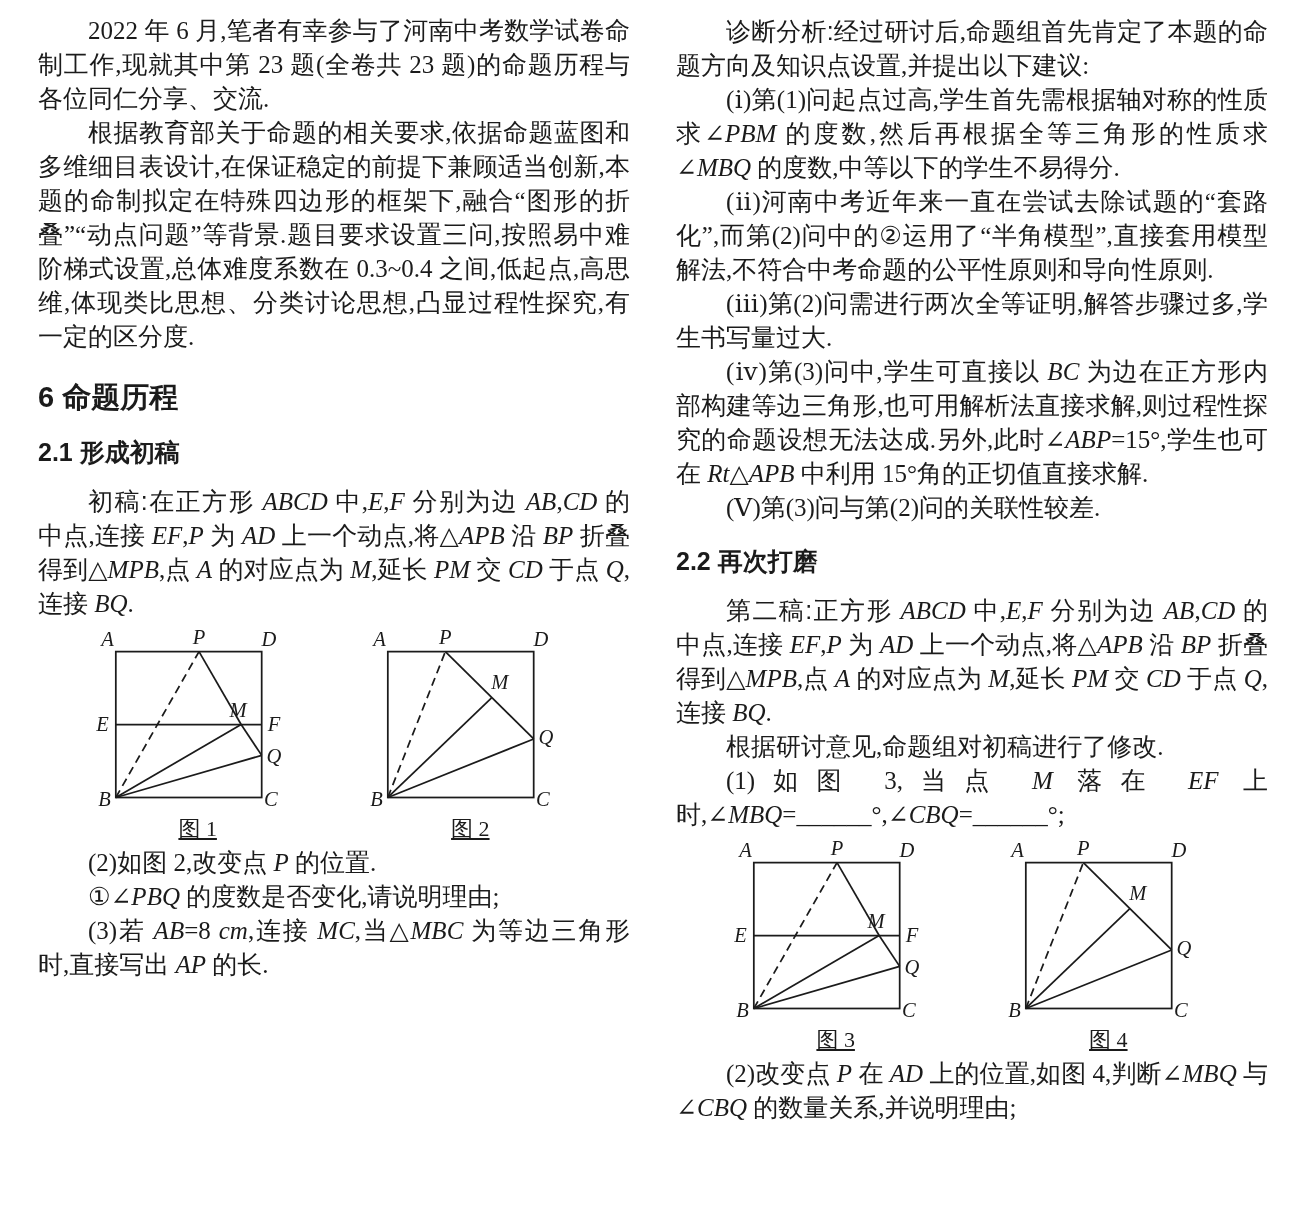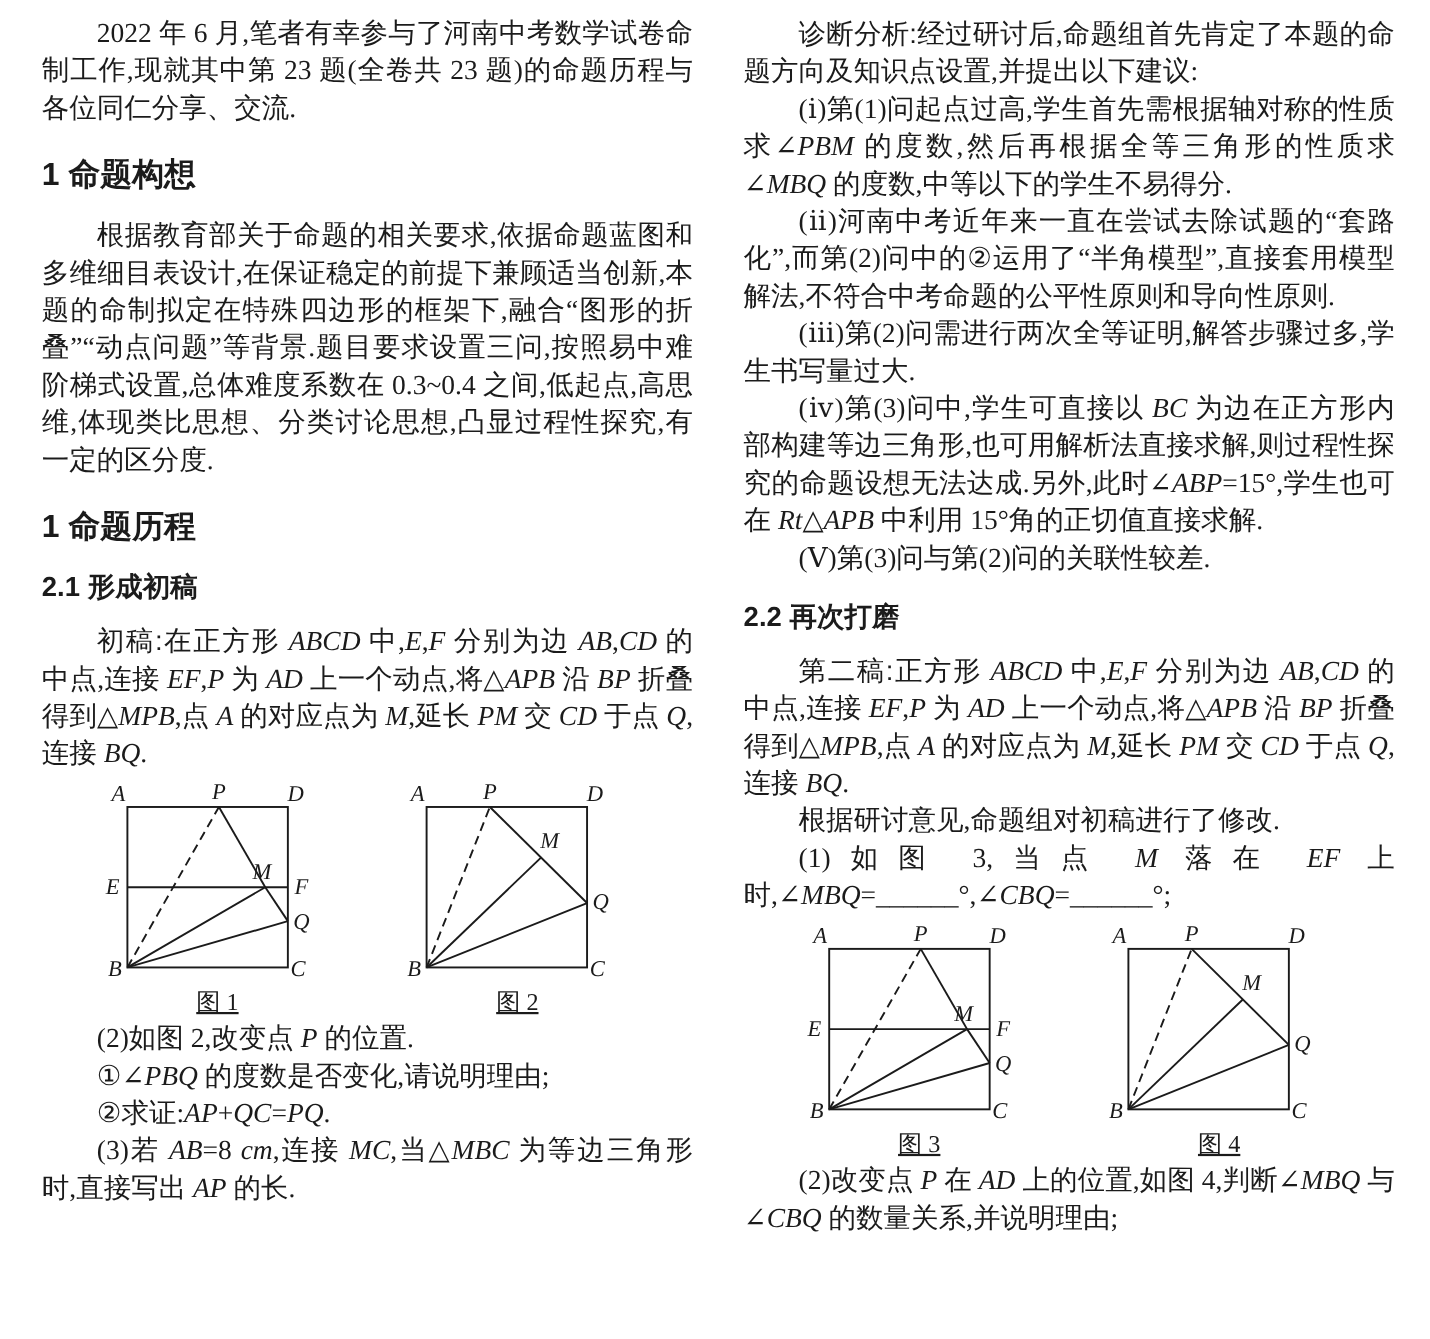--- a/index.html
+++ b/index.html
@@ -82,25 +82,24 @@
 </style>
 </head>
 <body>
 
 <div class="page">
 
   <div class="col">
 
     <p class="body indent"><span>2022 年 6 月,笔者有幸参与了河南中考数学试卷命制工作,现就其中第 23 题(全卷共 23 题)的命题历程与各位同仁分享、交流.</span></p>
 
-    <div class="sec-h1">1 命题构想</div>
 
     <p class="body indent"><span>根据教育部关于命题的相关要求,依据命题蓝图和多维细目表设计,在保证稳定的前提下兼顾适当创新,本题的命制拟定在特殊四边形的框架下,融合“图形的折叠”“动点问题”等背景.题目要求设置三问,按照易中难阶梯式设置,总体难度系数在 0.3~0.4 之间,低起点,高思维,体现类比思想、分类讨论思想,凸显过程性探究,有一定的区分度.</span></p>
 
-    <div class="sec-h1">1 命题历程</div>
+    <div class="sec-h1">6 命题历程</div>
 
     <div class="sec-h2">2.1 形成初稿</div>
 
     <p class="body indent"><span class="lead">初稿:</span><span>在正方形 <i>ABCD</i> 中,<i>E</i>,<i>F</i> 分别为边 <i>AB</i>,<i>CD</i> 的中点,连接 <i>EF</i>,<i>P</i> 为 <i>AD</i> 上一个动点,将△<i>APB</i> 沿 <i>BP</i> 折叠得到△<i>MPB</i>,点 <i>A</i> 的对应点为 <i>M</i>,延长 <i>PM</i> 交 <i>CD</i> 于点 <i>Q</i>,连接 <i>BQ</i>.</span></p>
 
 
     <div class="fig-row">
 
       <figure>
         <svg class="geom" viewBox="0 0 220 182" width="226" height="187">
@@ -139,21 +138,20 @@
           <text x="19" y="172">B</text>
           <text x="181" y="172">C</text>
         </svg>
         <figcaption>图 2</figcaption>
       </figure>
 
     </div>
 
     <p class="body indent"><span>(2)如图 2,改变点 <i>P</i> 的位置.</span></p>
     <p class="body indent"><span>①∠<i>PBQ</i> 的度数是否变化,请说明理由;</span></p>
-    <p class="body indent"><span>②求证:<i>AP</i>+<i>QC</i>=<i>PQ</i>.</span></p>
     <p class="body indent"><span>(3)若 <i>AB</i>=8 <i>cm</i>,连接 <i>MC</i>,当△<i>MBC</i> 为等边三角形时,直接写出 <i>AP</i> 的长.</span></p>
 
   </div>
 
   <div class="col">
 
     <p class="body indent"><span class="lead">诊断分析:</span><span>经过研讨后,命题组首先肯定了本题的命题方向及知识点设置,并提出以下建议:</span></p>
 
     <p class="body indent"><span>(ⅰ)第(1)问起点过高,学生首先需根据轴对称的性质求∠<i>PBM</i> 的度数,然后再根据全等三角形的性质求∠<i>MBQ</i> 的度数,中等以下的学生不易得分.</span></p>
     <p class="body indent"><span>(ⅱ)河南中考近年来一直在尝试去除试题的“套路化”,而第(2)问中的②运用了“半角模型”,直接套用模型解法,不符合中考命题的公平性原则和导向性原则.</span></p>

